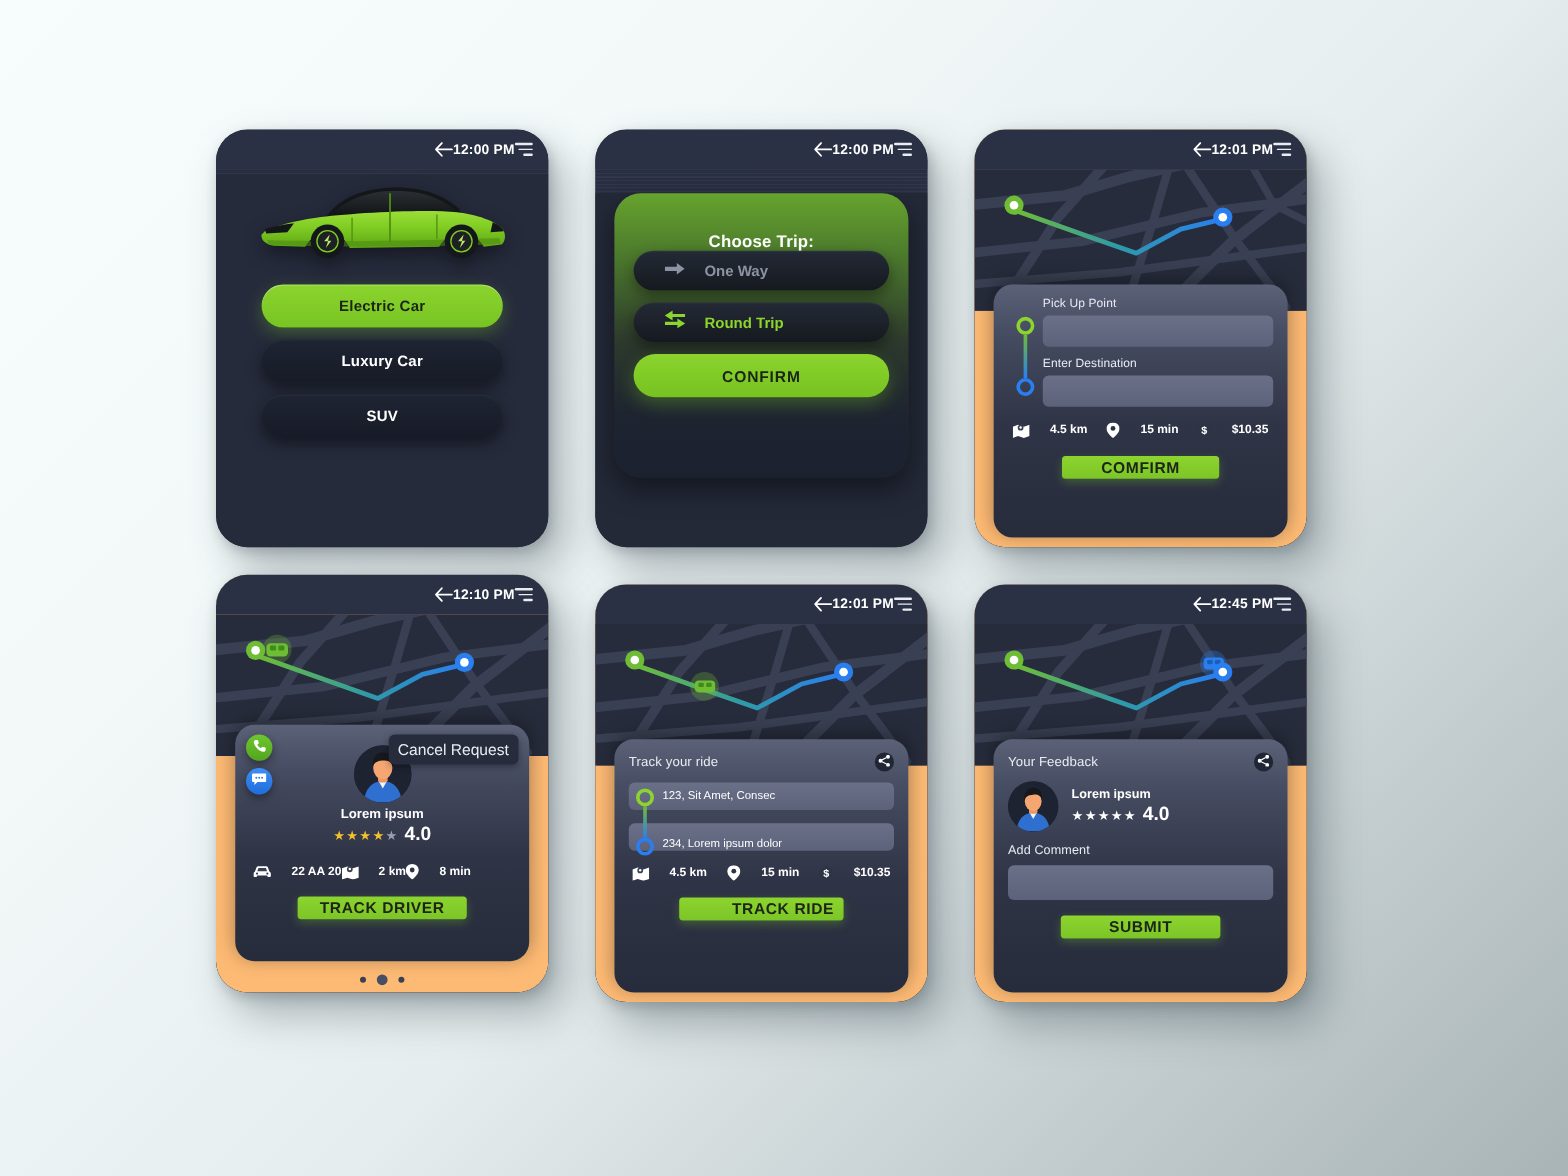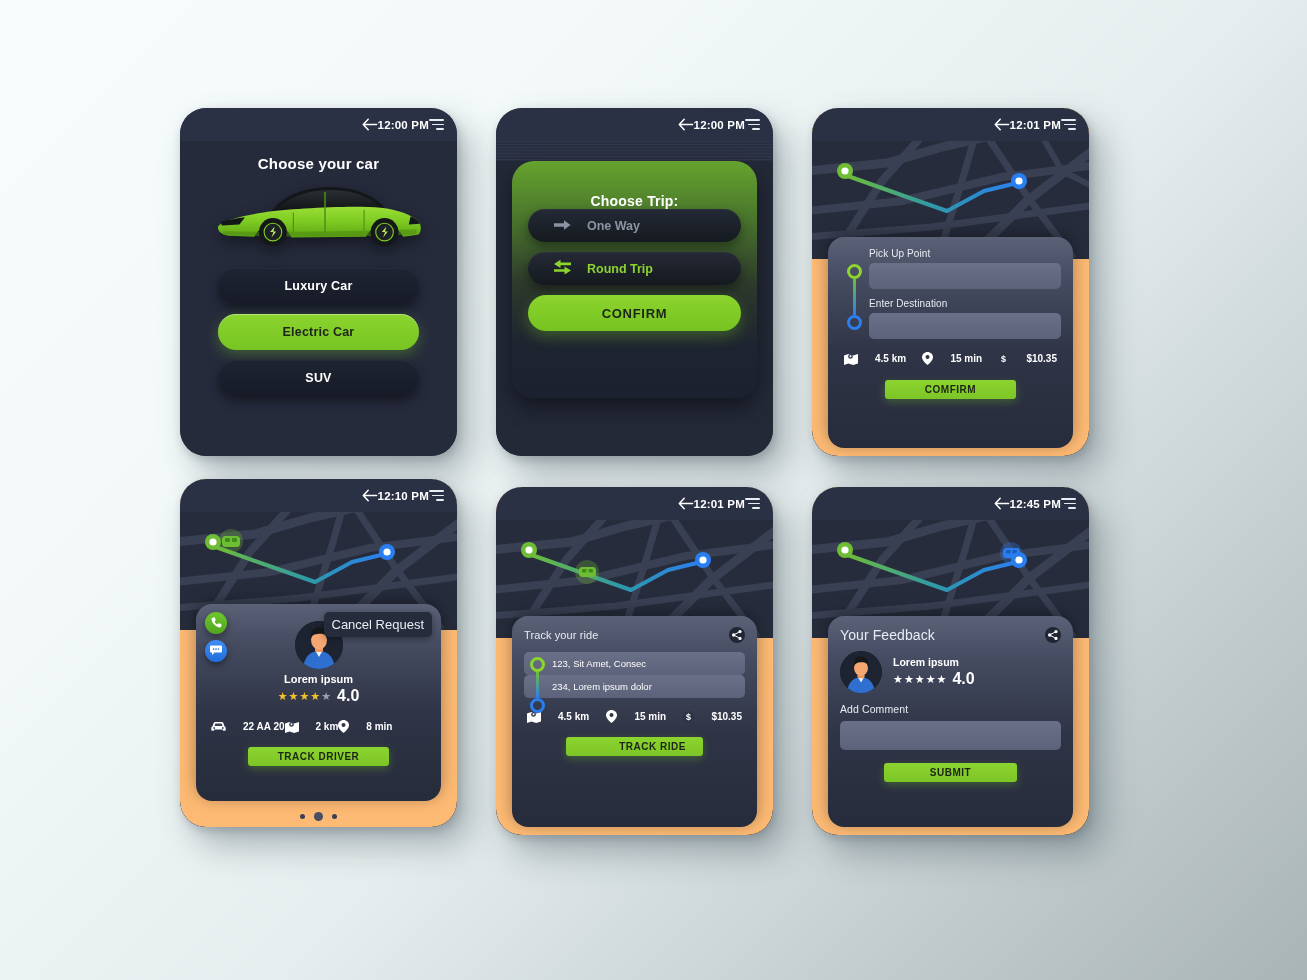--- a/index.html
+++ b/index.html
@@ -132,21 +132,21 @@
   .route-line{ width:3px; background:linear-gradient(180deg,#6fbd35,#2a7ff0); margin-left:6px; }
 
   .stats{ display:flex; align-items:center; }
   .stat{ display:flex; align-items:center; gap:17px; color:#fff; font-size:10px; font-weight:600; }
   .stat svg{ display:block; }
 
   .green-btn{
     display:flex; align-items:center; justify-content:center;
     height:19px; border-radius:3px;
     background:linear-gradient(180deg,#8cd42e 0%,#7cc527 100%);
-    color:#1d2518; font-size:10px; font-weight:700; letter-spacing:.5px;
+    color:#1d2518; font-size:13px; font-weight:700; letter-spacing:.5px;
     box-shadow:0 3px 8px rgba(120,200,40,.3);
   }
 
   
   .pill-dark{
     background:#272c3c; border-radius:5px; color:#e9ecf3;
     font-size:13px; padding:5px 8px; box-shadow:0 2px 6px rgba(0,0,0,.35);
   }
   .circ{ width:22px; height:22px; border-radius:50%; display:flex; align-items:center; justify-content:center; box-shadow:0 3px 7px rgba(0,0,0,.4); }
   .circ.green{ background:linear-gradient(180deg,#6ec72d,#52a51f); }
@@ -181,21 +181,20 @@
             </svg>
         </span>
         <span class="time">12:00 PM</span>
         <span class="burger">
             <i></i>
             <i></i>
             <i></i>
           </span>
       </div>
       <div class="content s1">
-        <div class="s1-title">Choose your car</div>
 
         <div class="car-wrap">
           <svg class="car-svg" viewBox="0 0 230 86">
             <defs>
               <linearGradient id="cbody" x1="0" y1="0" x2="0" y2="1">
                 <stop offset="0%" stop-color="#9ade36"></stop>
                   <stop offset="45%" stop-color="#7fcc23"></stop>
                   <stop offset="100%" stop-color="#5ea515"></stop>
               </linearGradient>
               <linearGradient id="cglass" x1="0" y1="0" x2="0" y2="1">
@@ -222,25 +221,25 @@
             <circle cx="66" cy="57" r="15" fill="#15181a"></circle>
             <circle cx="66" cy="57" r="9.5" fill="#1d2123" stroke="#7fcc23" stroke-width="1.2"></circle>
             <path d="M68 51 L63 57 L66.5 57 L64.5 63 L69.5 56.5 L66.5 56.5 Z" fill="#bfe86a"></path>
             <circle cx="186" cy="57" r="15" fill="#15181a"></circle>
             <circle cx="186" cy="57" r="9.5" fill="#1d2123" stroke="#7fcc23" stroke-width="1.2"></circle>
             <path d="M188 51 L183 57 L186.5 57 L184.5 63 L189.5 56.5 L186.5 56.5 Z" fill="#bfe86a"></path>
           </svg>
         </div>
 
         <div class="opt-list">
+          <div class="opt active">
+              <span>Electric Car</span>
+            </div>
           <div class="opt">
               <span>Luxury Car</span>
-            </div>
-          <div class="opt active">
-              <span>Electric Car</span>
             </div>
           <div class="opt">
               <span>SUV</span>
             </div>
         </div>
       </div>
     </div>
   </div>
 
   <div class="phone p2">
@@ -600,21 +599,21 @@
 
           <div class="route-col" style="left:18px; top:41px; height:56px;">
             <div class="ring"></div>
             <div class="route-line" style="height:26px;"></div>
             <div class="ring blue"></div>
           </div>
 
           <div class="addr-row" style="margin-top:9px;">
             <span>123, Sit Amet, Consec</span>
           </div>
-          <div class="addr-row" style="">
+          <div class="addr-row" style="margin-top:11px;align-items:flex-end;">
             <span>234, Lorem ipsum dolor</span>
           </div>
 
           <div class="stats" style="margin:12px 3px 0; justify-content:space-between;">
             <div class="stat">
               <span>
                 <svg width="14" height="12" viewBox="0 0 14 12">
                     <path d="M0 2.6 L4.4 1 V10.4 L0 12 Z M4.4 1 L9.2 2.6 V12 L4.4 10.4 Z M9.2 2.6 L14 1 V10.4 L9.2 12 Z" fill="#fff"></path>
                     <circle cx="6.5" cy="3.4" r="2.4" fill="#3a4053"></circle>
                     <circle cx="6.5" cy="3.2" r="1" fill="#fff"></circle>
@@ -695,21 +694,21 @@
               <rect x="194" y="30" width="4.5" height="3.6" rx="1" fill="#1b5cb5"></rect>
               <rect x="200.5" y="30" width="4.5" height="3.6" rx="1" fill="#1b5cb5"></rect>
             </g>
             <circle cx="207" cy="40" r="8" fill="#2a7ff0"></circle>
               <circle cx="207" cy="40" r="3.6" fill="#fff"></circle>
           </svg>
         </div>
 
         <div class="sheet" style="top:96px; bottom:8px; padding:11px 12px 0;">
           <div style="display:flex; align-items:center; justify-content:space-between;">
-            <span class="sheet-lbl" style="font-size:14px;">Your Feedback</span>
+            <span class="sheet-lbl" style="font-size:11px;">Your Feedback</span>
             <span class="share-btn">
               <span>
                 <svg width="10" height="10" viewBox="0 0 10 10">
                     <circle cx="8" cy="1.6" r="1.6" fill="#fff"></circle>
                     <circle cx="8" cy="8.4" r="1.6" fill="#fff"></circle>
                     <circle cx="1.7" cy="5" r="1.7" fill="#fff"></circle>
                     <path d="M3 4.2 L6.8 2.3 M3 5.8 L6.8 7.7" stroke="#fff" stroke-width="1" fill="none"></path>
                   </svg>
               </span>
             </span>

